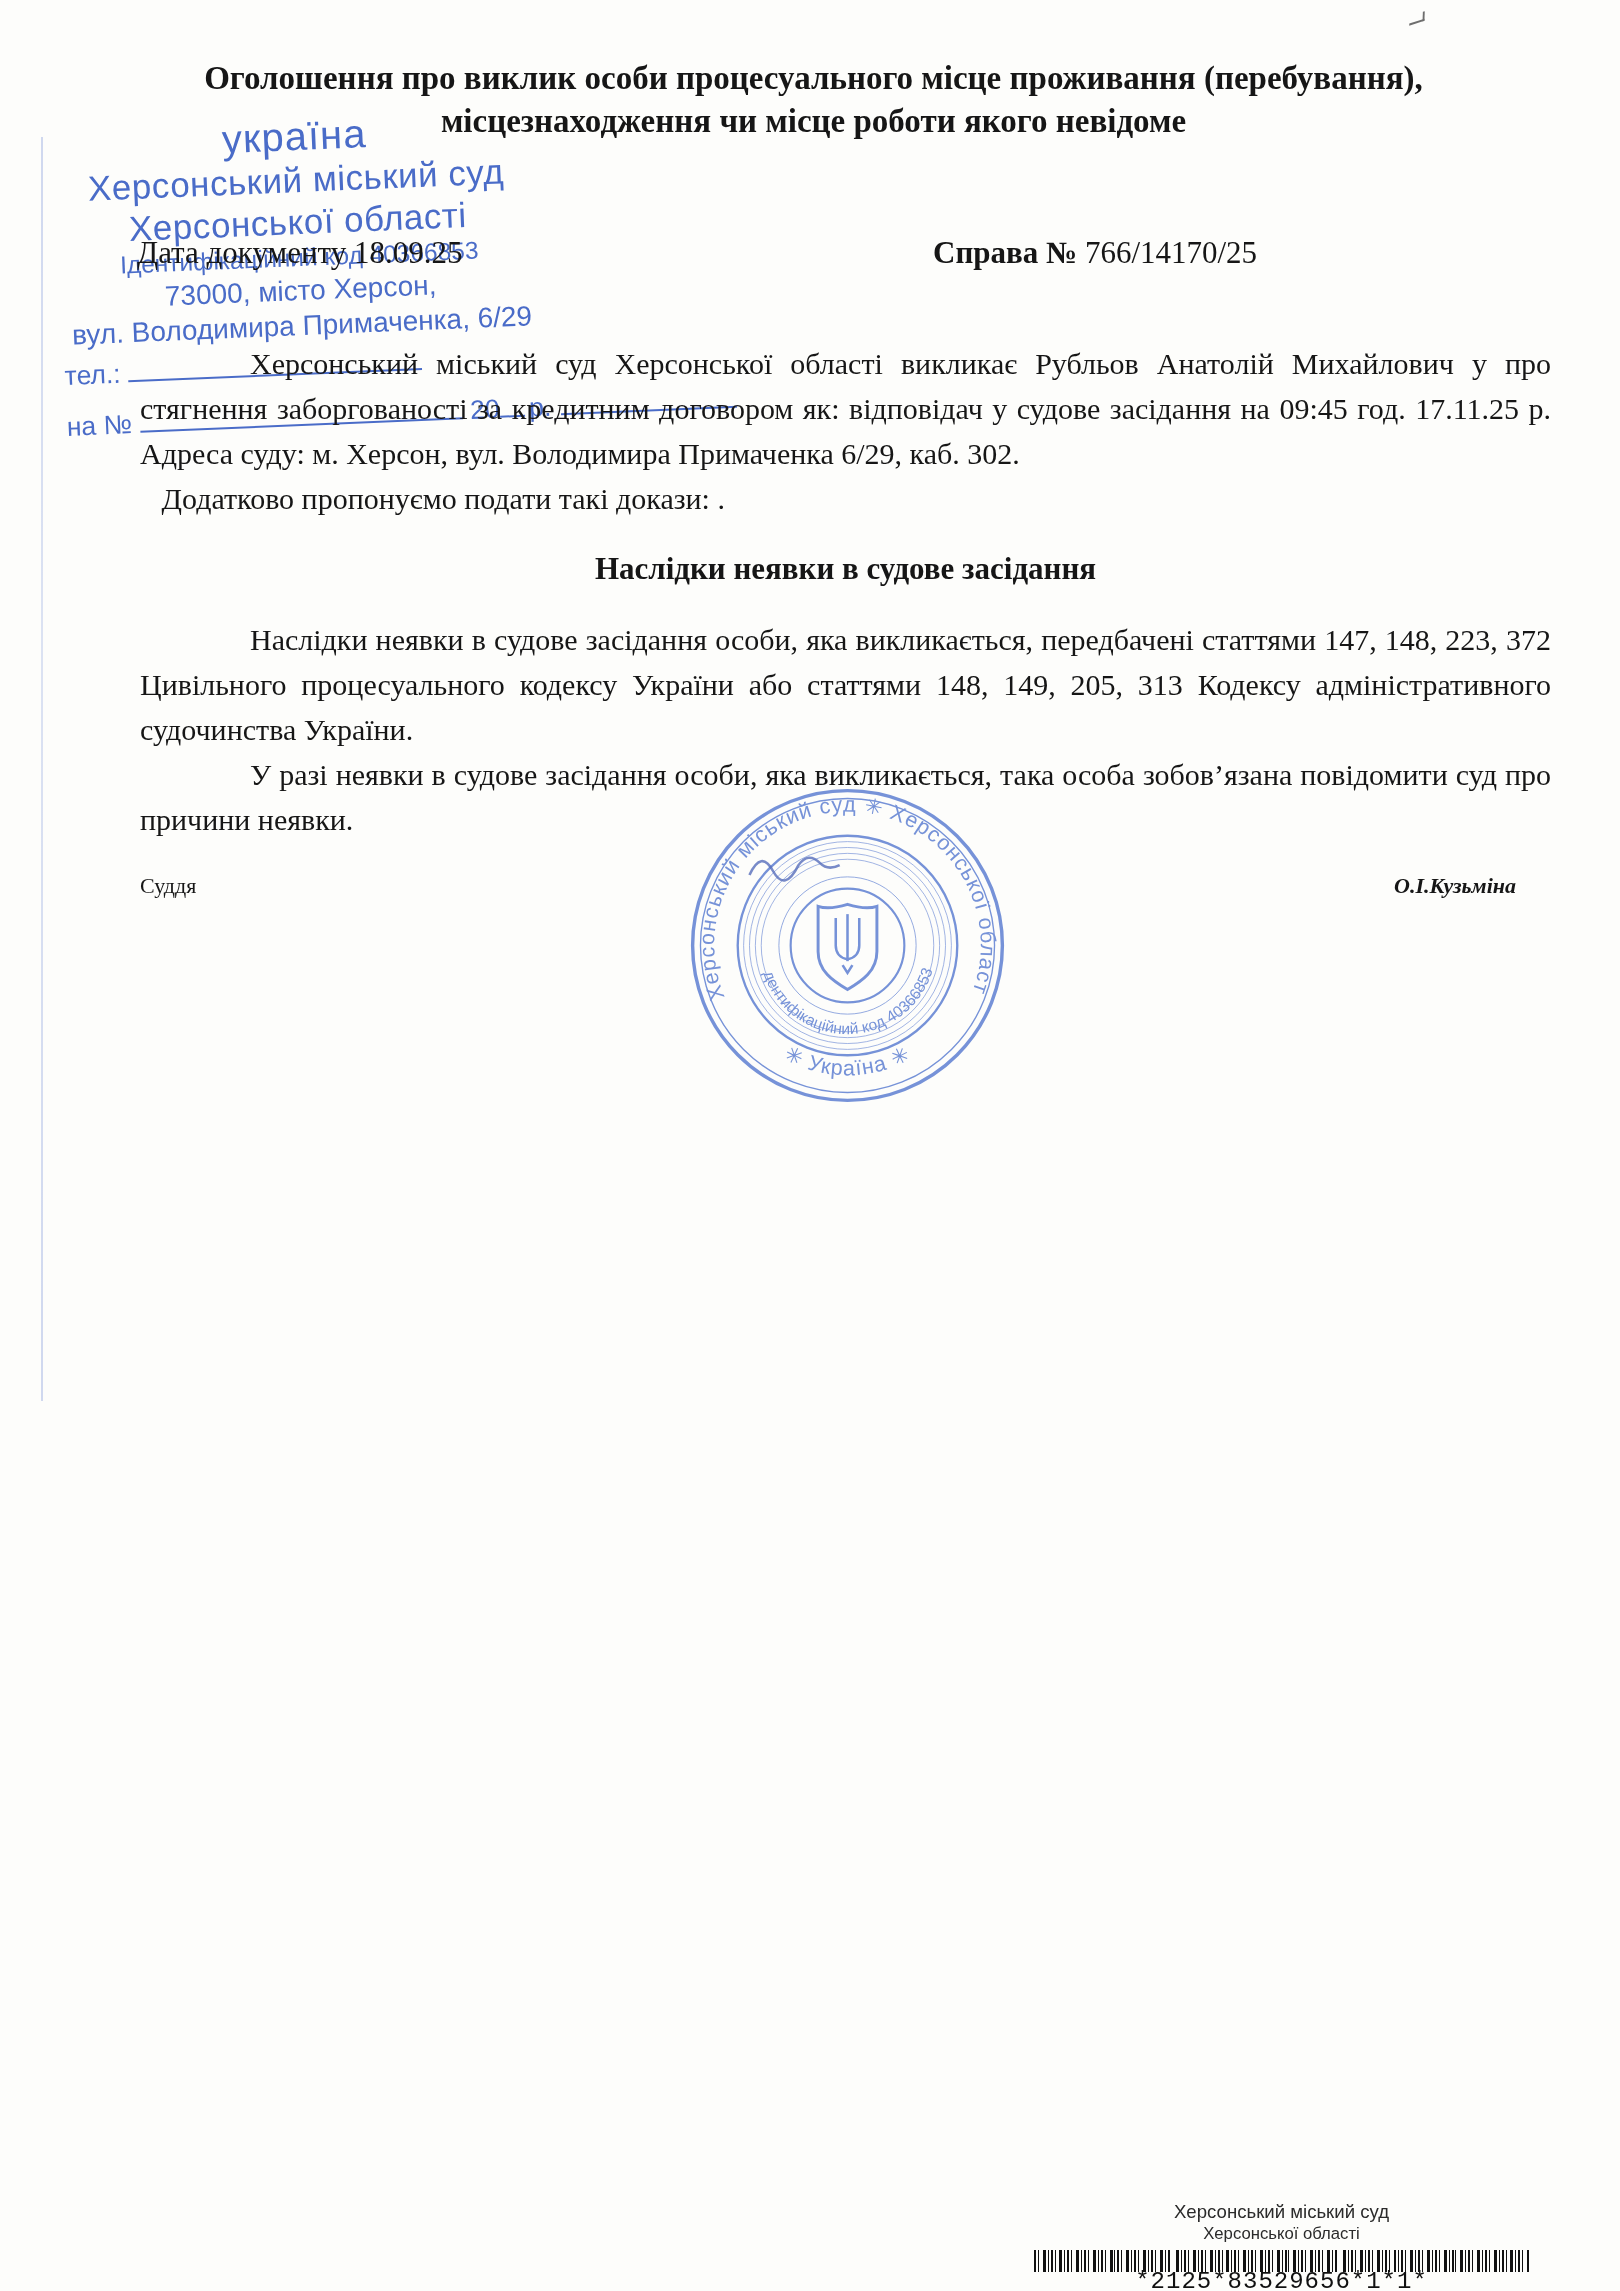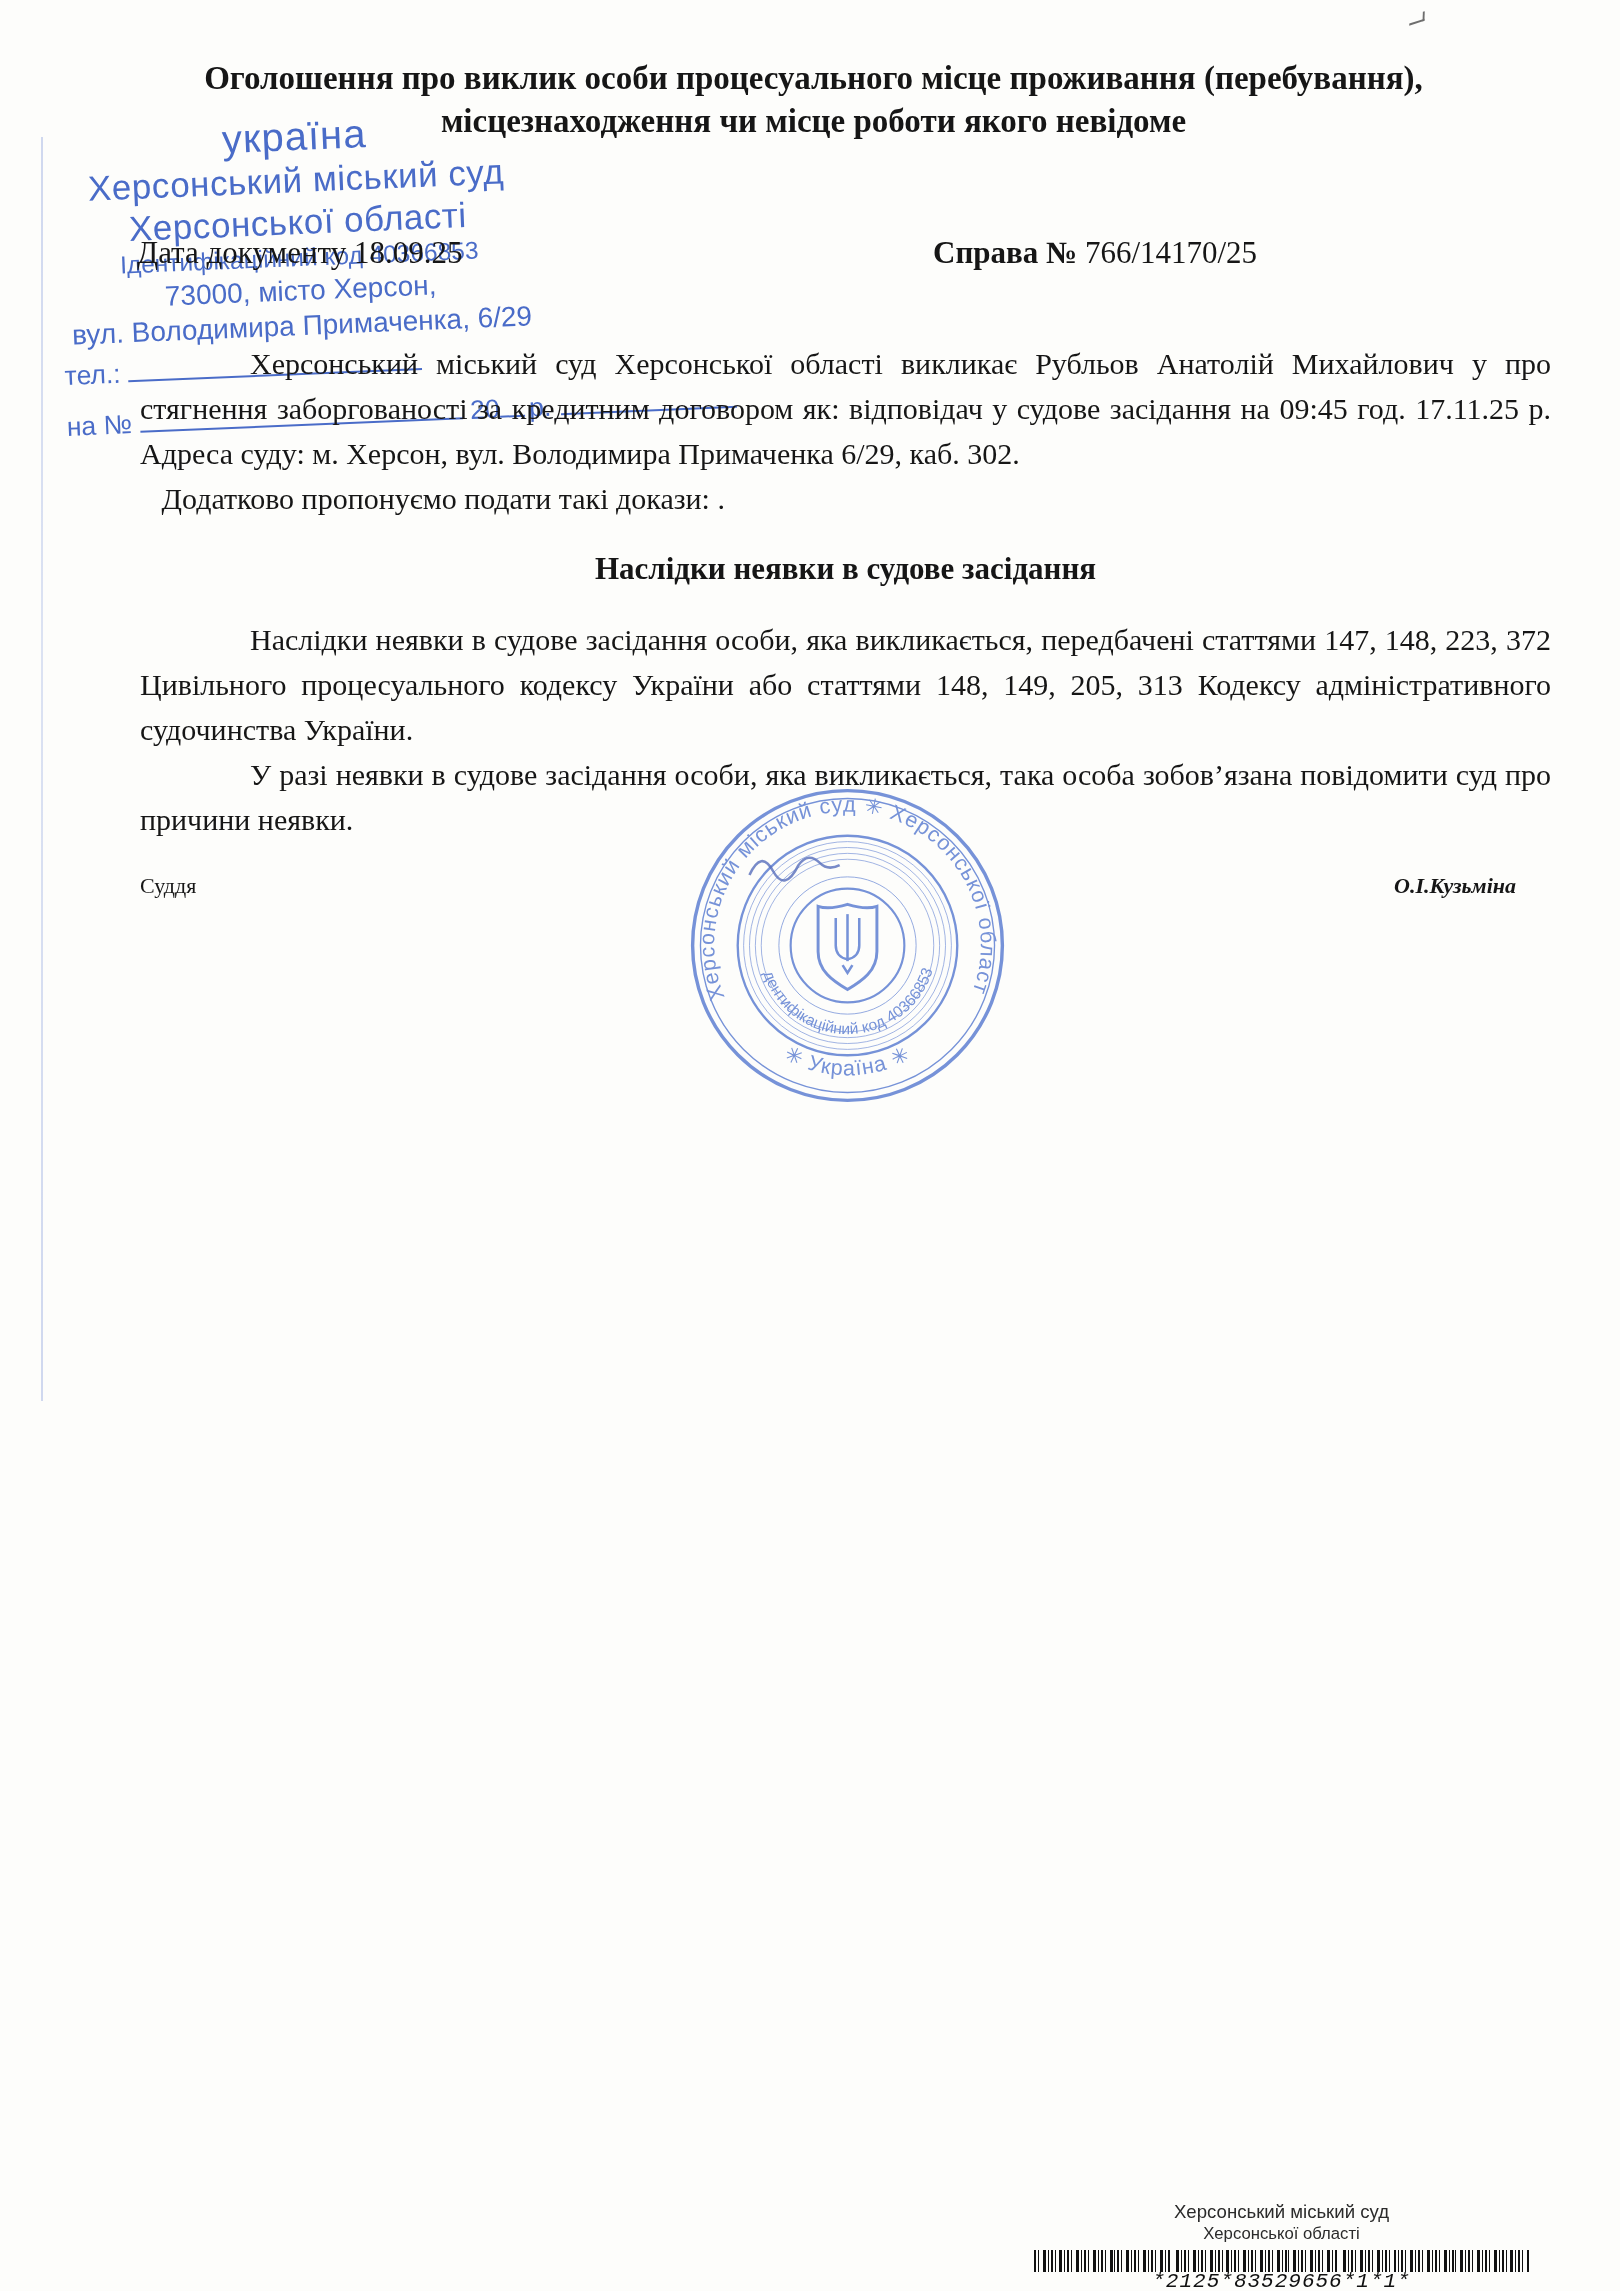--- a/index.html
+++ b/index.html
@@ -89,23 +89,22 @@
   .barcode{
     margin:5.9px auto 0 auto;width:495px;height:21.6px;
     background:repeating-linear-gradient(90deg,
       #111 0px,#111 2px,transparent 2px,transparent 3.9px,
       #111 3.9px,#111 4.9px,transparent 4.9px,transparent 8.8px,
       #111 8.8px,#111 11.8px,transparent 11.8px,transparent 13.7px,
       #111 13.7px,#111 14.7px,transparent 14.7px,transparent 16.7px);
   }
   .barcode-text{
     font-family:"Liberation Mono", monospace;
-    font-size:21px;line-height:19.6px;letter-spacing:1px;color:#111;
+    font-size:24px;line-height:19.6px;letter-spacing:1px;color:#111;
     margin-top:0px;
-    font-style:italic;
   }
 </style>
 </head>
 <body>
 
 <div class="page">
 
   <div class="artifact-left"></div>
   <div class="artifact-tick"></div>
 

